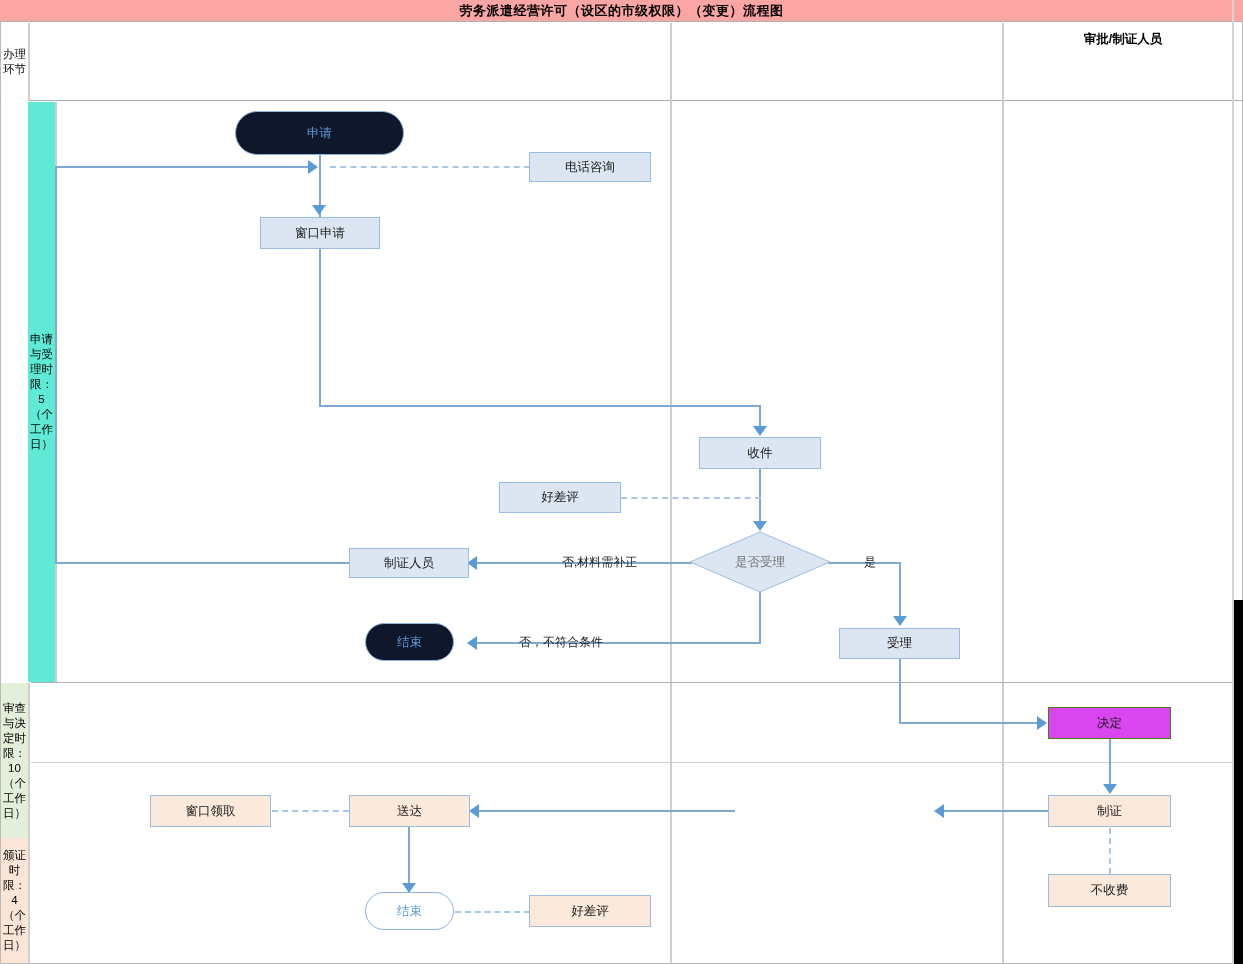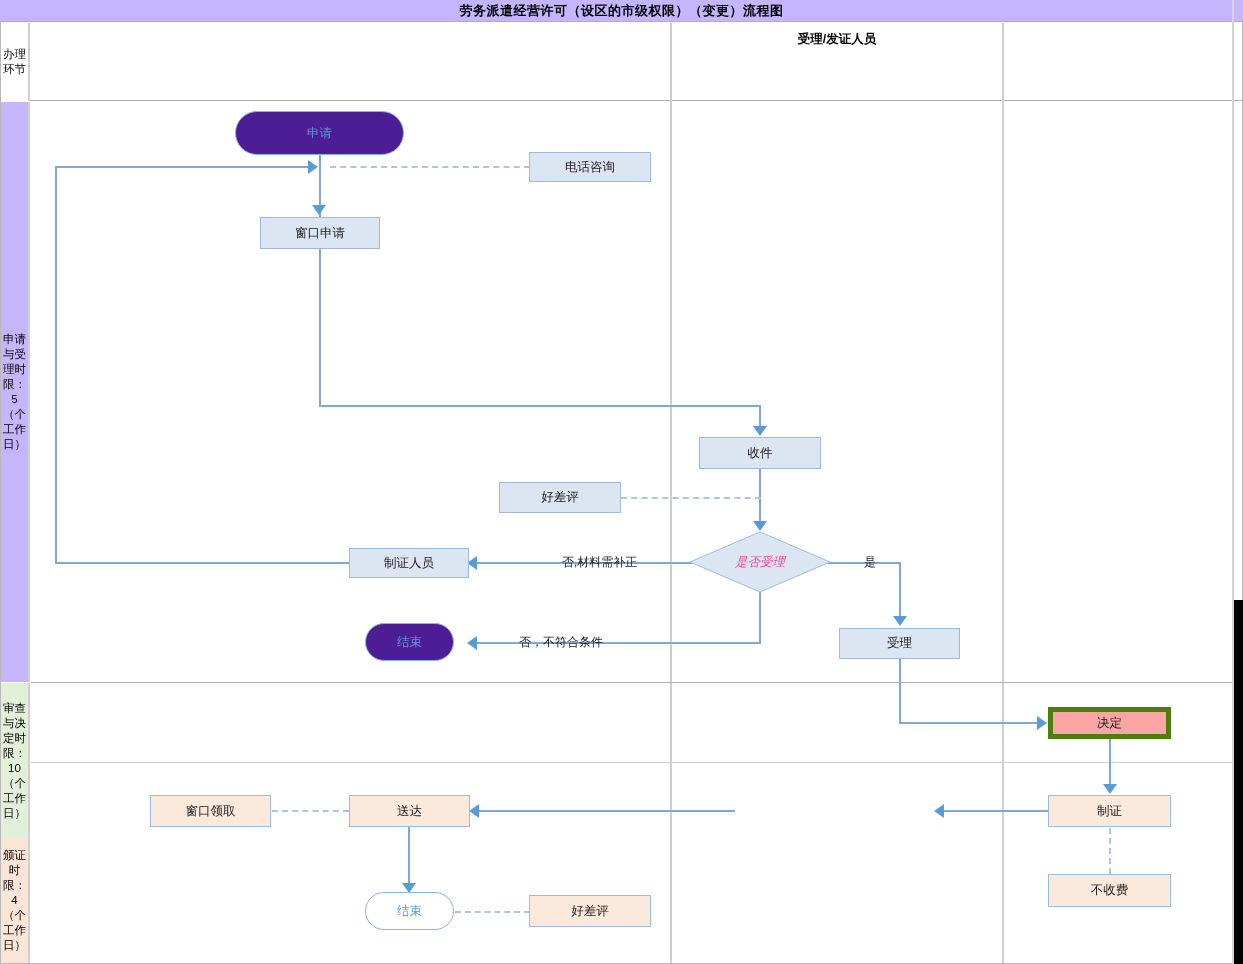--- a/index.html
+++ b/index.html
@@ -5,52 +5,52 @@
 <style>
   html,body{margin:0;padding:0;background:#ffffff;}
   body{font-family:"Liberation Sans","DejaVu Sans",sans-serif;color:#000;}
   #page{position:relative;width:1243px;height:964px;overflow:hidden;background:#fff;}
 
   
   .frame{position:absolute;left:0;top:0;width:1243px;height:964px;box-sizing:border-box;
          border:1px solid #b9b9b9;}
   .title-bar{position:absolute;left:0;top:0;width:1243px;height:22px;
              border-bottom:1px solid #b0b0b0;box-sizing:border-box;
-             display:flex;align-items:center;justify-content:center;background:#c4b5fd;}
+             display:flex;align-items:center;justify-content:center;background:#fca5a5;}
   .title-bar span{font-size:13px;font-weight:bold;letter-spacing:.5px;}
 
   .hdr-row{position:absolute;left:0;top:22px;width:1243px;height:79px;
            border-bottom:1px solid #b0b0b0;box-sizing:border-box;}
   .hdr-cell{position:absolute;top:0;height:79px;display:flex;align-items:center;
             justify-content:center;font-size:12.5px;font-weight:bold;box-sizing:border-box;}
 
   .vdiv{position:absolute;width:2px;background:#cfcfcf;}
   .hdiv{position:absolute;height:1px;background:#cfcfcf;}
 
   
   .stagecol{position:absolute;left:1px;width:29px;box-sizing:border-box;
             display:flex;align-items:center;justify-content:center;text-align:center;}
   .stagecol span{font-size:11.5px;line-height:15px;word-break:break-all;display:block;width:24px;}
   .stage-hdr{background:#fff;}
-  .stage-1{background:#c4b5fd;}
+  .stage-1{background:#5eead4;margin-left:27px;}
   .stage-2{background:#e3efd9;}
   .stage-3{background:#fbe5d6;}
 
   
   .node{position:absolute;box-sizing:border-box;display:flex;align-items:center;
         justify-content:center;font-size:12.5px;line-height:1.2;z-index:6;}
   .n-blue{background:#dce6f2;border:1px solid #9bbce0;color:#1a1a1a;}
-  .n-green{background:#fca5a5;border:5px solid #4d7c0f;color:#1a1a1a;}
+  .n-green{background:#d946ef;border:1px solid #4d7c0f;color:#1a1a1a;}
   .n-peach{background:#fbe9dc;border:1px solid #9bbce0;color:#1a1a1a;}
-  .n-pill{background:#4c1d95;border:1.6px solid #8db4e2;border-radius:22px;color:#5b9bd5;}
+  .n-pill{background:#0f172a;border:1.6px solid #8db4e2;border-radius:22px;color:#5b9bd5;}
   .n-pill-peach{background:#fff;border:1.6px solid #8db4e2;border-radius:22px;color:#5b9bd5;}
   .n-left{justify-content:flex-start;padding-left:14px;}
   .n-diamond{position:absolute;z-index:6;}
   .n-diamond .dlabel{position:absolute;left:0;top:0;width:100%;height:100%;
-        display:flex;align-items:center;justify-content:center;font-size:12.5px;color:#ec4899;font-style:italic;}
+        display:flex;align-items:center;justify-content:center;font-size:12.5px;color:#737373;}
 
   
   .ln{position:absolute;background:#7fa8d4;z-index:3;}
   .lh{height:2px;}
   .lv{width:2px;}
   .dsh-h{position:absolute;height:0;border-top:2px dashed #a9c6e6;z-index:3;}
   .dsh-v{position:absolute;width:0;border-left:2px dashed #a9c6e6;z-index:3;}
   .arw{position:absolute;width:0;height:0;z-index:4;}
   .arw-d{border-left:7px solid transparent;border-right:7px solid transparent;border-top:10px solid #5b9bd5;}
   .arw-l{border-top:7px solid transparent;border-bottom:7px solid transparent;border-right:10px solid #5b9bd5;}
@@ -69,22 +69,22 @@
   <div class="frame"></div>
 
   <div class="title-bar">
     <span>劳务派遣经营许可（设区的市级权限）（变更）流程图</span>
   </div>
 
   <div class="hdr-row"></div>
   <div class="stagecol stage-hdr" style="top:23px;height:78px;border-right:2px solid #cfcfcf;">
     <span>办理环节</span>
   </div>
-  <div class="hdr-cell" style="left:672px;width:330px;">
-    <span>受理/发证人员</span>
+  <div class="hdr-cell" style="left:1004px;width:238px;">
+    <span>审批/制证人员</span>
   </div>
 
   <div class="stagecol stage-1" style="top:102px;height:580px;border-right:2px solid #cfcfcf;">
     <span>申请与受理时限：5（个工作日）</span>
   </div>
   <div class="stagecol stage-2" style="top:683px;height:155px;border-right:2px solid #cfcfcf;">
     <span>审查与决定时限：10（个工作日）</span>
   </div>
   <div class="stagecol stage-3" style="top:838px;height:125px;border-right:2px solid #cfcfcf;">
     <span>颁证时限：4（个工作日）</span>

